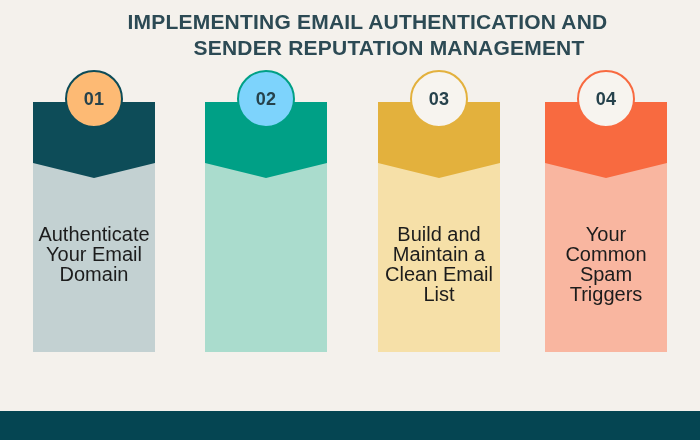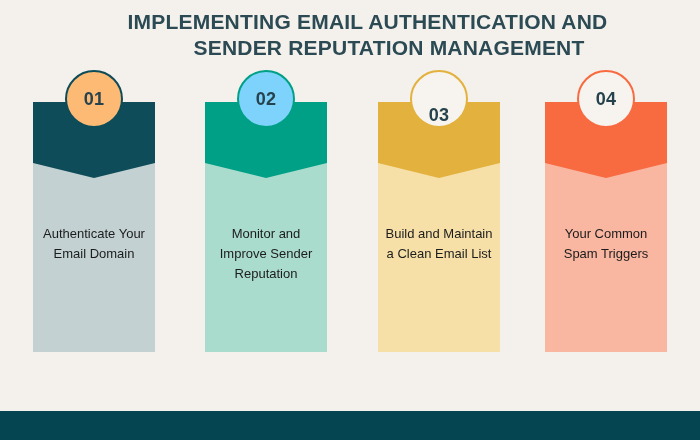--- a/index.html
+++ b/index.html
@@ -77,21 +77,21 @@
     height: 76px;
     clip-path: polygon(0 0, 100% 0, 100% 61px, 50% 76px, 0 61px);
   }
 
   .card-text {
     position: absolute;
     left: 4px;
     right: 4px;
     top: 122px;
     text-align: center;
-    font-size: 13px;
+    font-size: 20px;
     line-height: 20px;
     color: #1c1c1c;
   }
 
   
   .badge {
     position: absolute;
     top: 0px;
     left: 50%;
     margin-left: -29px;
@@ -139,32 +139,31 @@
       <div class="card-header" style="background: rgb(13, 76, 88);"></div>
       <div class="card-text">Authenticate Your Email Domain</div>
     </div>
     <div class="badge b0" style="background: #fdba74; border: 2px solid rgb(13, 76, 88); left: 61px;">
       <span class="badge-num" style="color: rgb(38, 66, 76);">01</span>
     </div>
 
     <div class="card c1">
       <div class="card-body" style="background: rgb(170, 220, 205);"></div>
       <div class="card-header" style="background: rgb(0, 160, 134);"></div>
-      <div class="card-text">Monitor and Improve Sender Reputation</div>
     </div>
     <div class="badge b1" style="background: #7dd3fc; border: 2px solid rgb(0, 160, 134); left: 233px;">
       <span class="badge-num" style="color: rgb(38, 66, 76);">02</span>
     </div>
 
     <div class="card c2">
       <div class="card-body" style="background: rgb(246, 224, 168);"></div>
       <div class="card-header" style="background: rgb(227, 177, 61);"></div>
       <div class="card-text">Build and Maintain a Clean Email List</div>
     </div>
-    <div class="badge b2" style="background: rgb(247, 244, 239); border: 2px solid rgb(227, 177, 61); left: 406px; align-items: flex-end;">
+    <div class="badge b2" style="background: rgb(247, 244, 239); border: 2px solid rgb(227, 177, 61); left: 406px;">
       <span class="badge-num" style="color: rgb(38, 66, 76);">03</span>
     </div>
 
     <div class="card c3">
       <div class="card-body" style="background: rgb(249, 182, 160);"></div>
       <div class="card-header" style="background: rgb(248, 106, 64);"></div>
       <div class="card-text">Your Common Spam Triggers</div>
     </div>
     <div class="badge b3" style="background: rgb(247, 244, 239); border: 2px solid rgb(248, 106, 64); left: 573px;">
       <span class="badge-num" style="color: rgb(38, 66, 76);">04</span>

